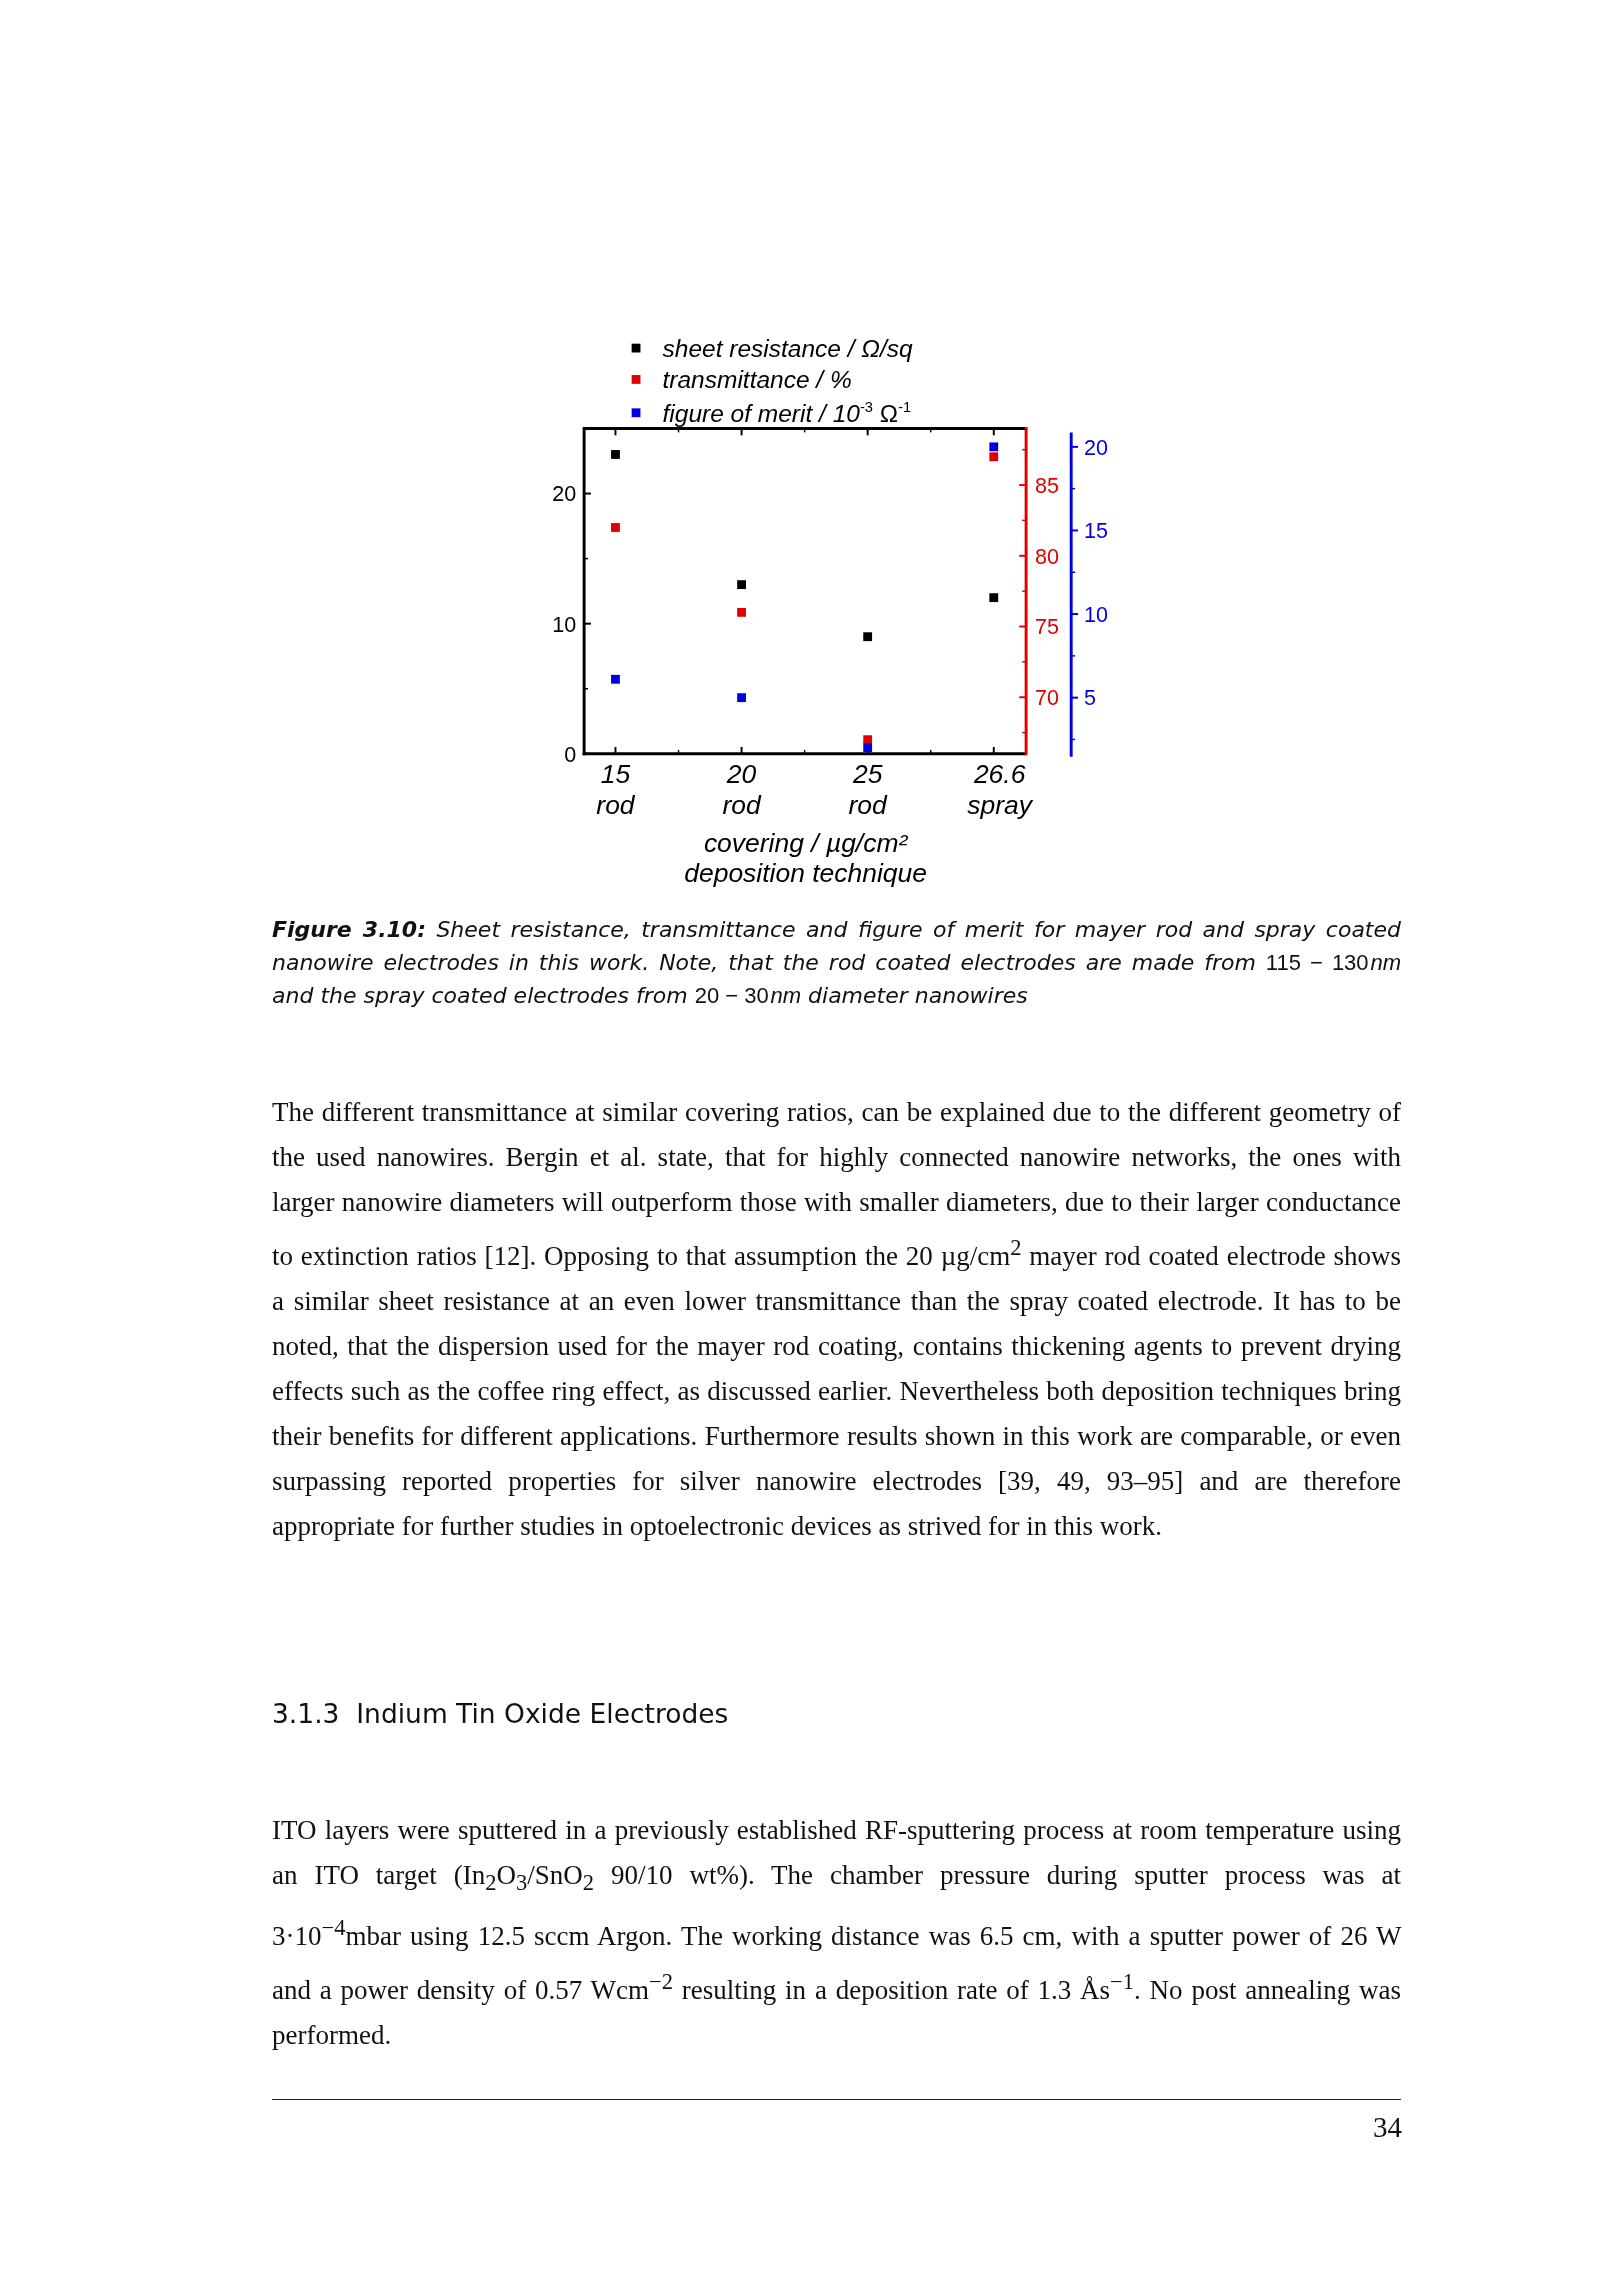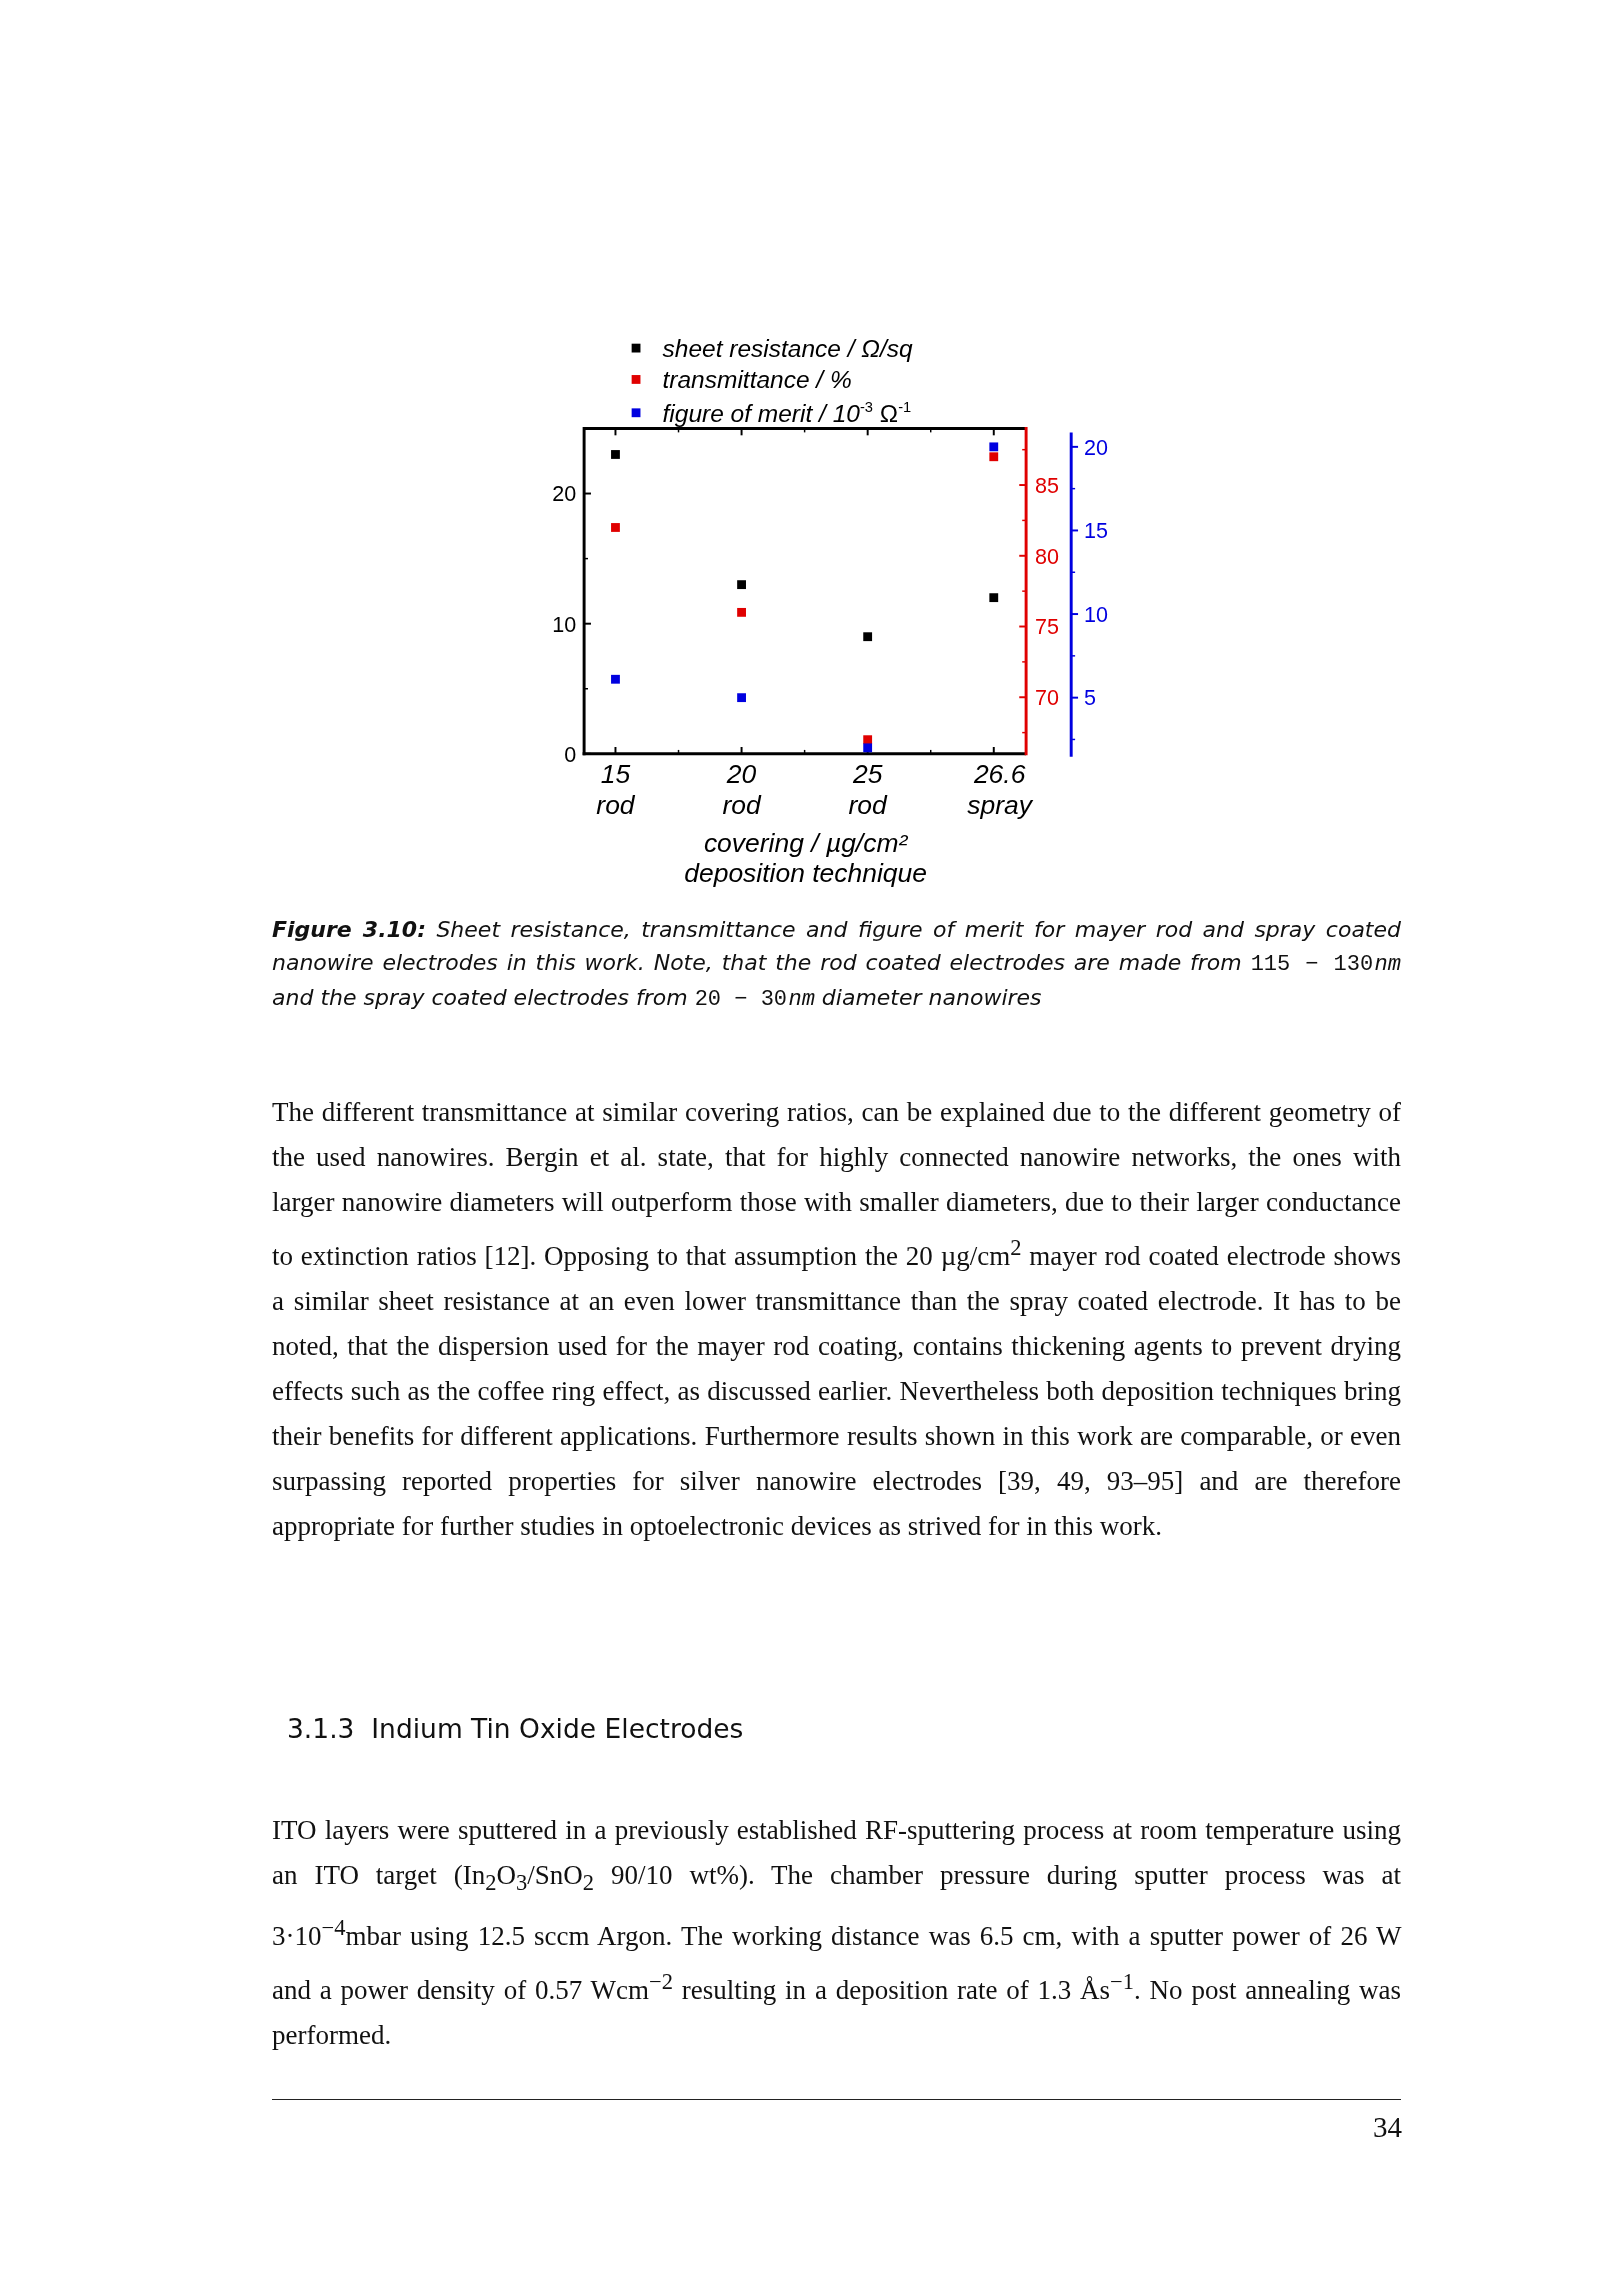--- a/index.html
+++ b/index.html
@@ -4,34 +4,34 @@
 <style>
   html, body { margin: 0; padding: 0; background: #ffffff; }
   body { width: 1621px; height: 2293px; position: relative; overflow: hidden; color: #111; }
   #chart { position: absolute; left: 0; top: 0; width: 1621px; height: 902px; }
   .caption {
     position: absolute; left: 272px; top: 913px; width: 1129px;
     font-family: "DejaVu Sans", sans-serif; font-style: italic; font-size: 22px;
     line-height: 33px; text-align: justify; color: #111;
   }
   .caption .lbl { font-weight: bold; }
-  .caption .math { font-family: Liberation Mono, monospace; font-style: normal; }
+  .caption .math { font-family: Liberation Sans, sans-serif; font-style: normal; }
   .caption .math i { font-style: italic; }
   .para {
     position: absolute; left: 272px; width: 1129px;
     font-family: "Liberation Serif", serif; font-size: 27px; line-height: 45px;
     text-align: justify; margin: 0; color: #111;
   }
   .para .m { }
   #para1 { top: 1090px; }
   #para2 { top: 1808px; }
   .heading {
     position: absolute; left: 272px; top: 1698px;
     font-family: "DejaVu Sans", sans-serif; font-size: 26.5px; font-weight: normal;
-    margin: 15px; color: #111; white-space: pre;
+    margin: 0; color: #111; white-space: pre;
   }
   .rule { position: absolute; left: 272px; top: 2099px; width: 1129px; height: 0; border-top: 1.5px solid #222; }
   .pageno {
     position: absolute; left: 1304px; top: 2111px; width: 98px; text-align: right;
     font-family: "Liberation Serif", serif; font-size: 29px; color: #111;
   }
   svg text { font-family: "Liberation Sans", sans-serif; }
 </style>
 </head>
 <body>

